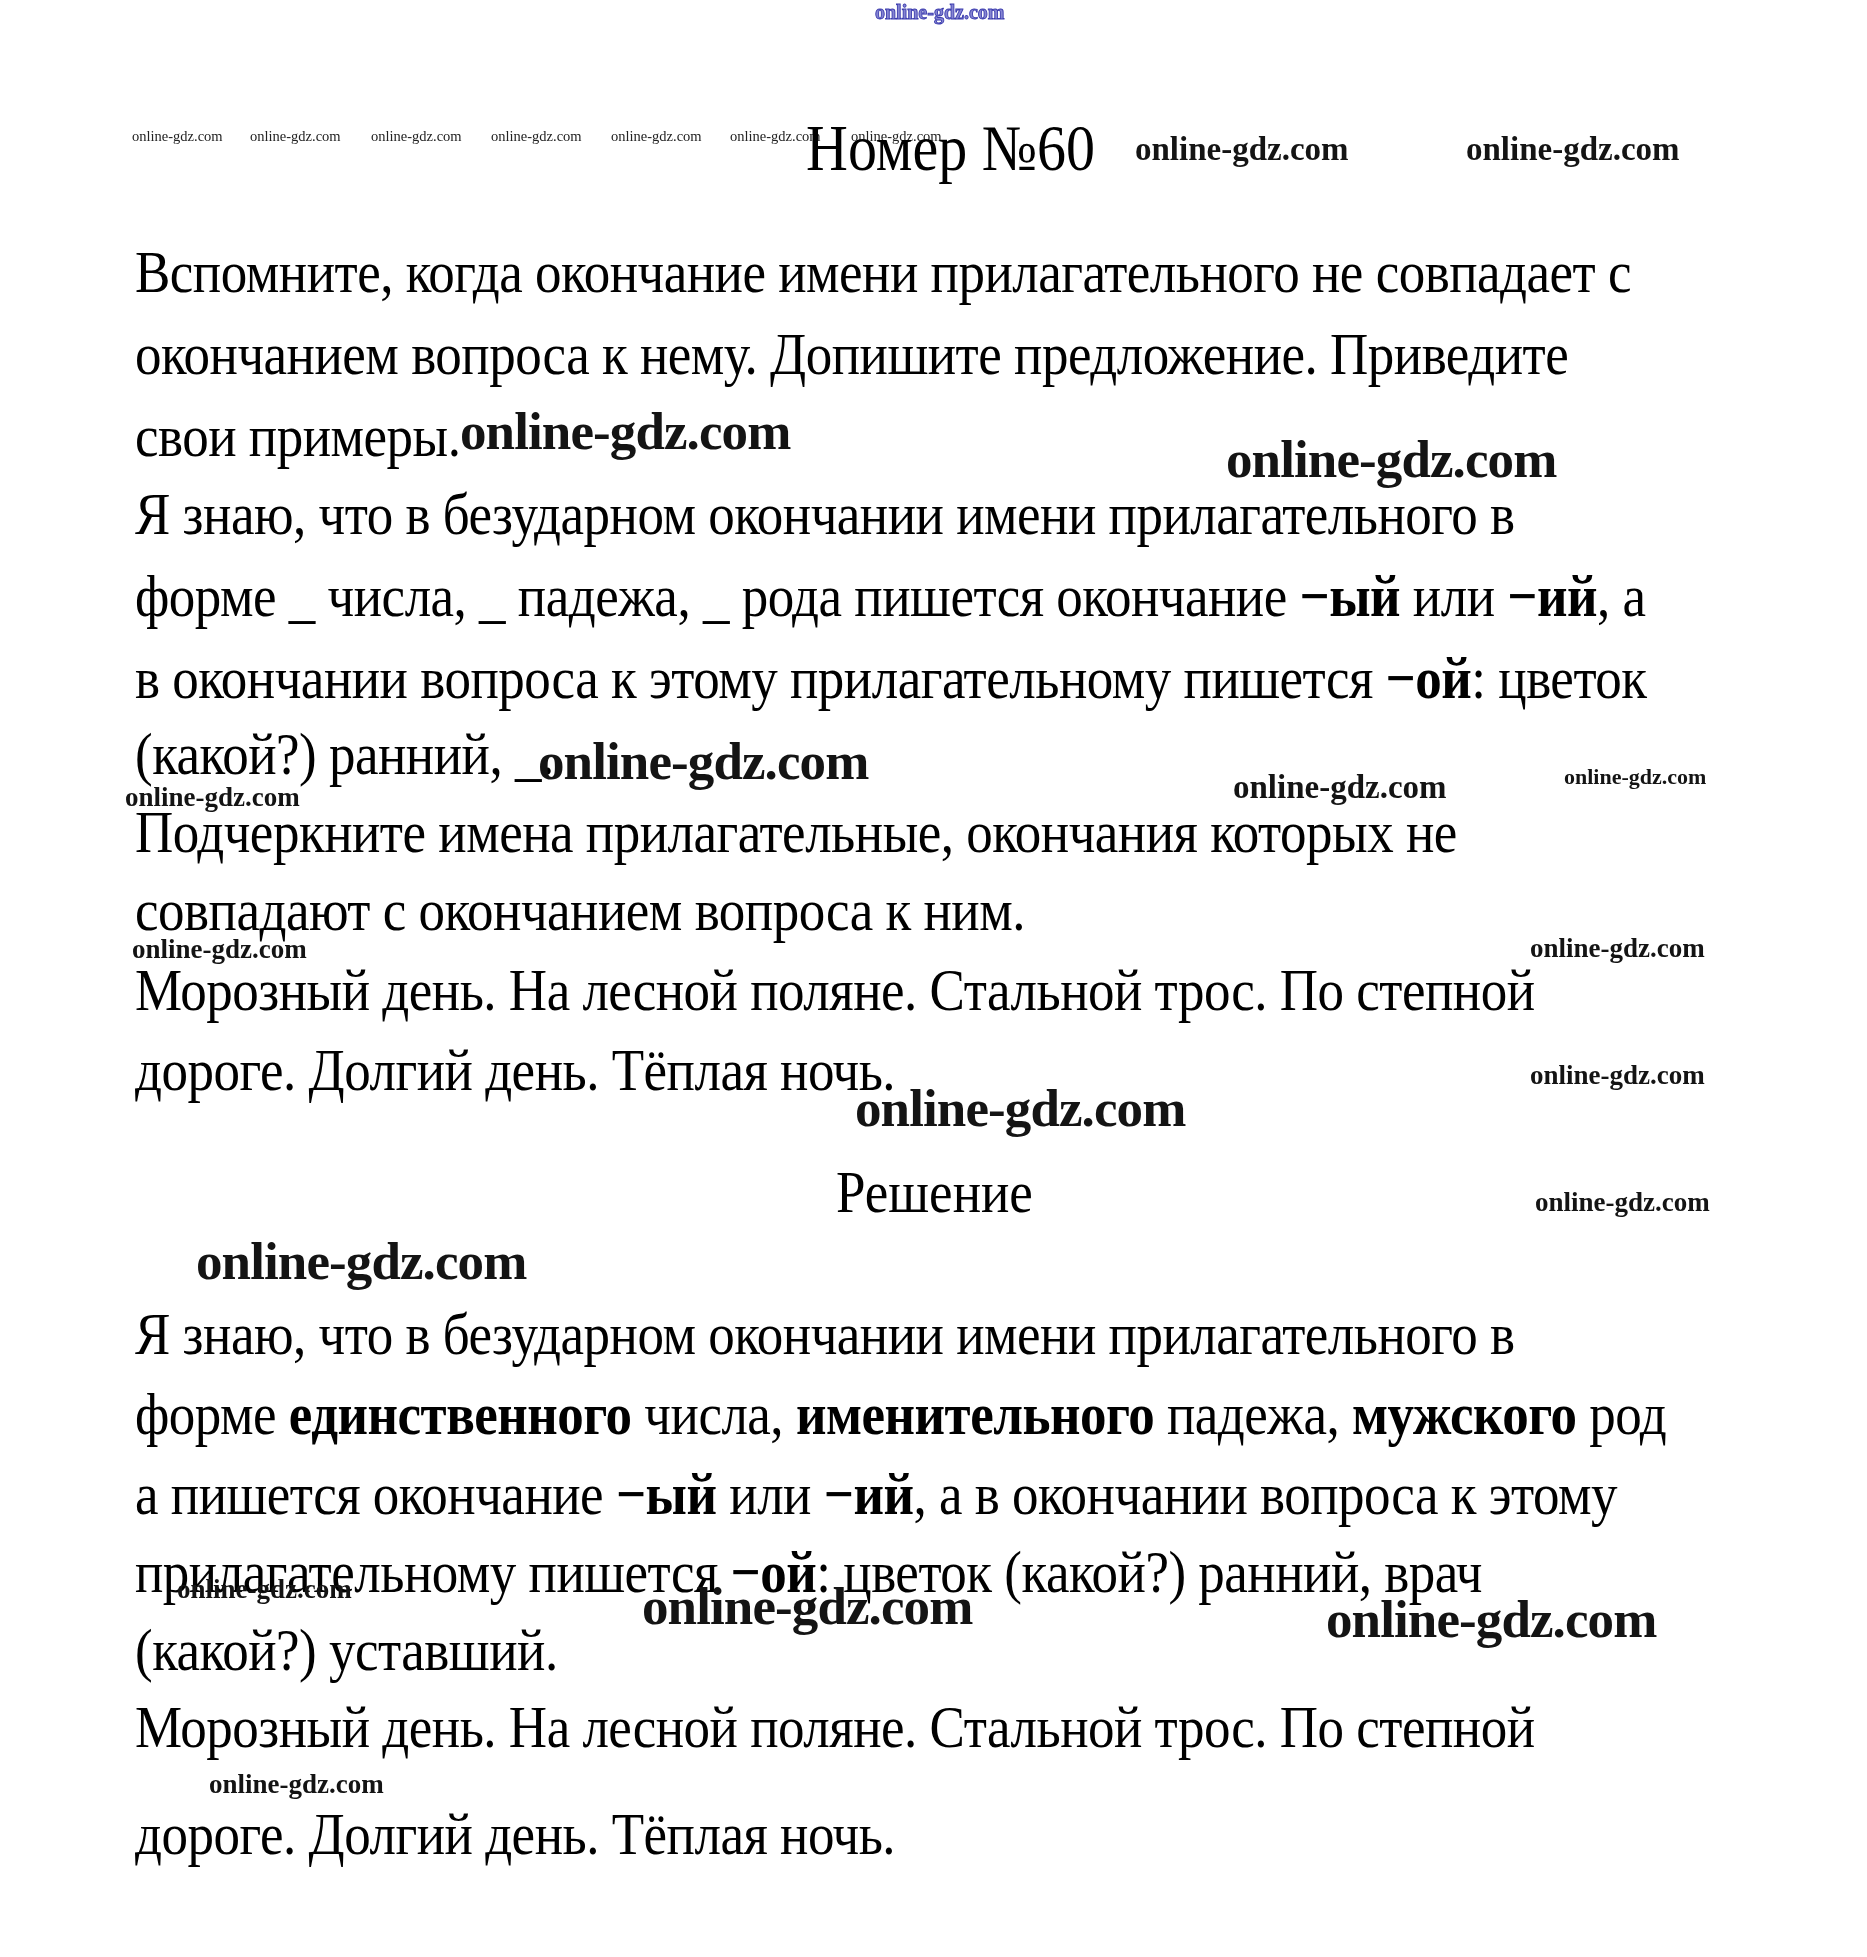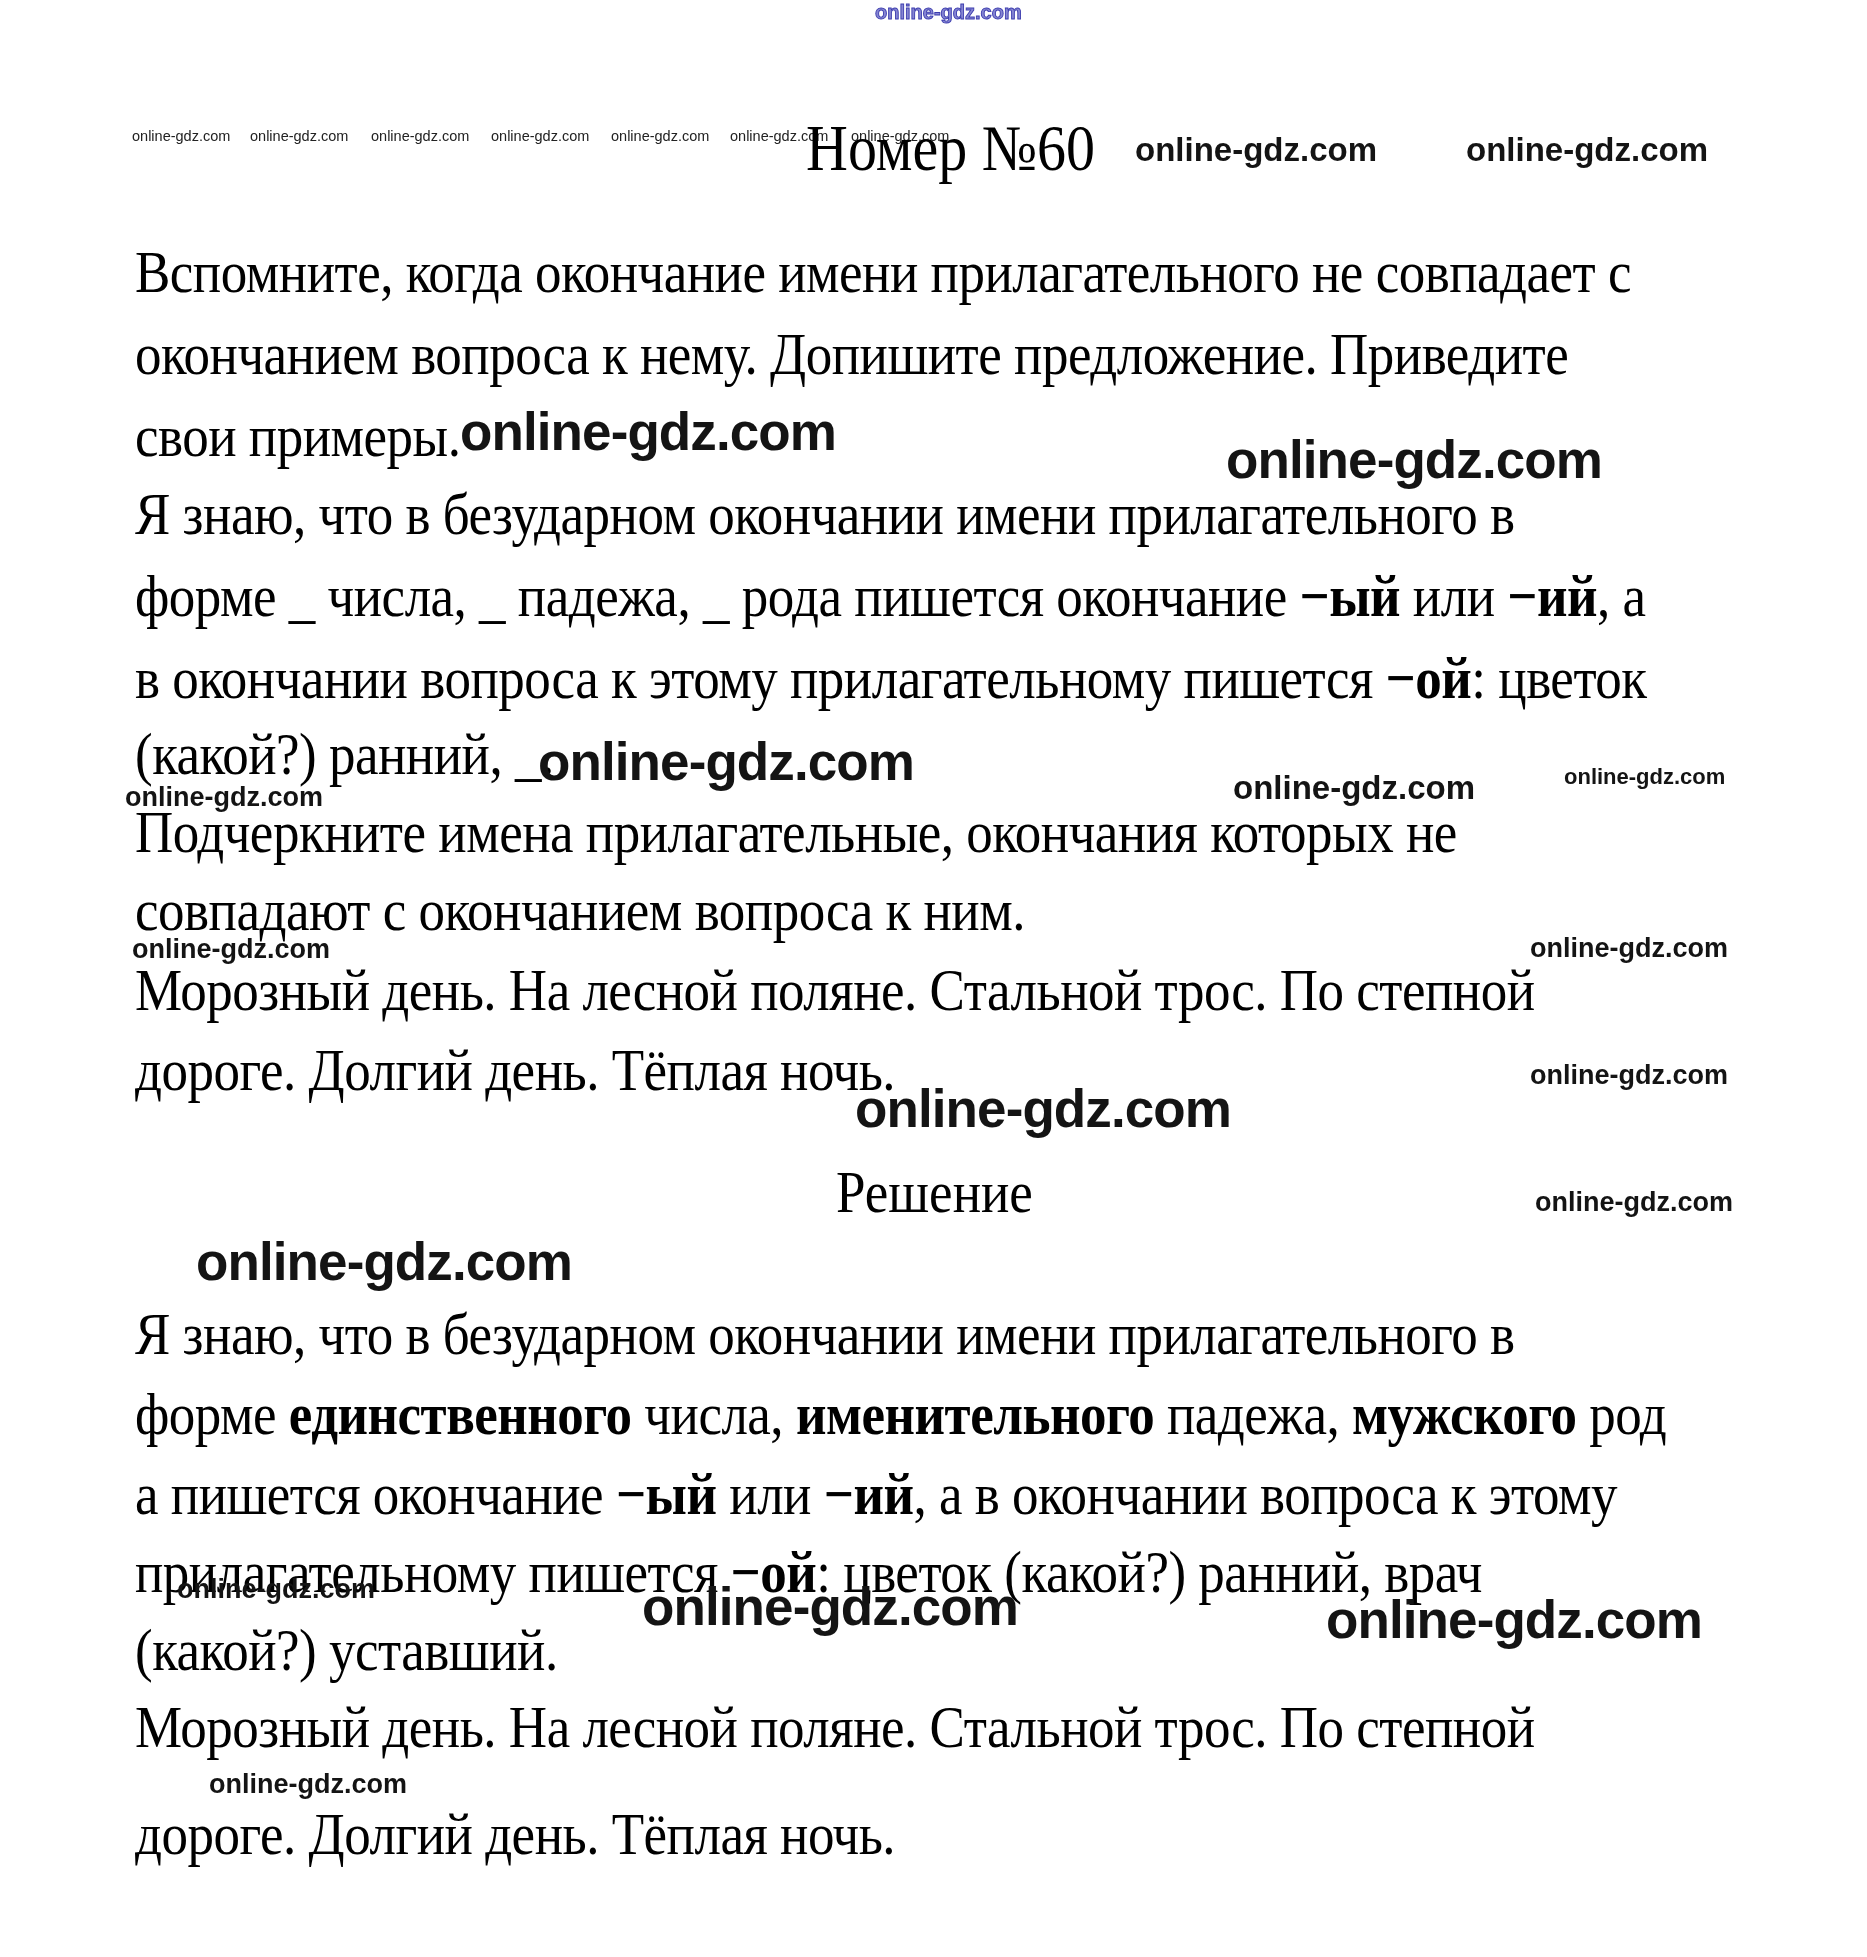--- a/index.html
+++ b/index.html
@@ -23,21 +23,21 @@
   .b{font-weight:bold;}
   .doc-title{
     position:absolute;
     font-size:58px;
     white-space:nowrap;
     transform:scaleY(1.12);
     transform-origin:0 0;
   }
   .wm{
     position:absolute;
-    font-family:Liberation Sans, sans-serif;
+    font-family:Liberation Serif, serif;
     font-weight:600;
     color:#141414;
     white-space:nowrap;
     line-height:1;
   }
   .wm-16{font-size:14.5px;font-weight:500;color:#222;}
   .wm-22-blue{
     font-size:20px;
     color:#8585d2;
     -webkit-text-stroke:0.9px #3c3cae;

